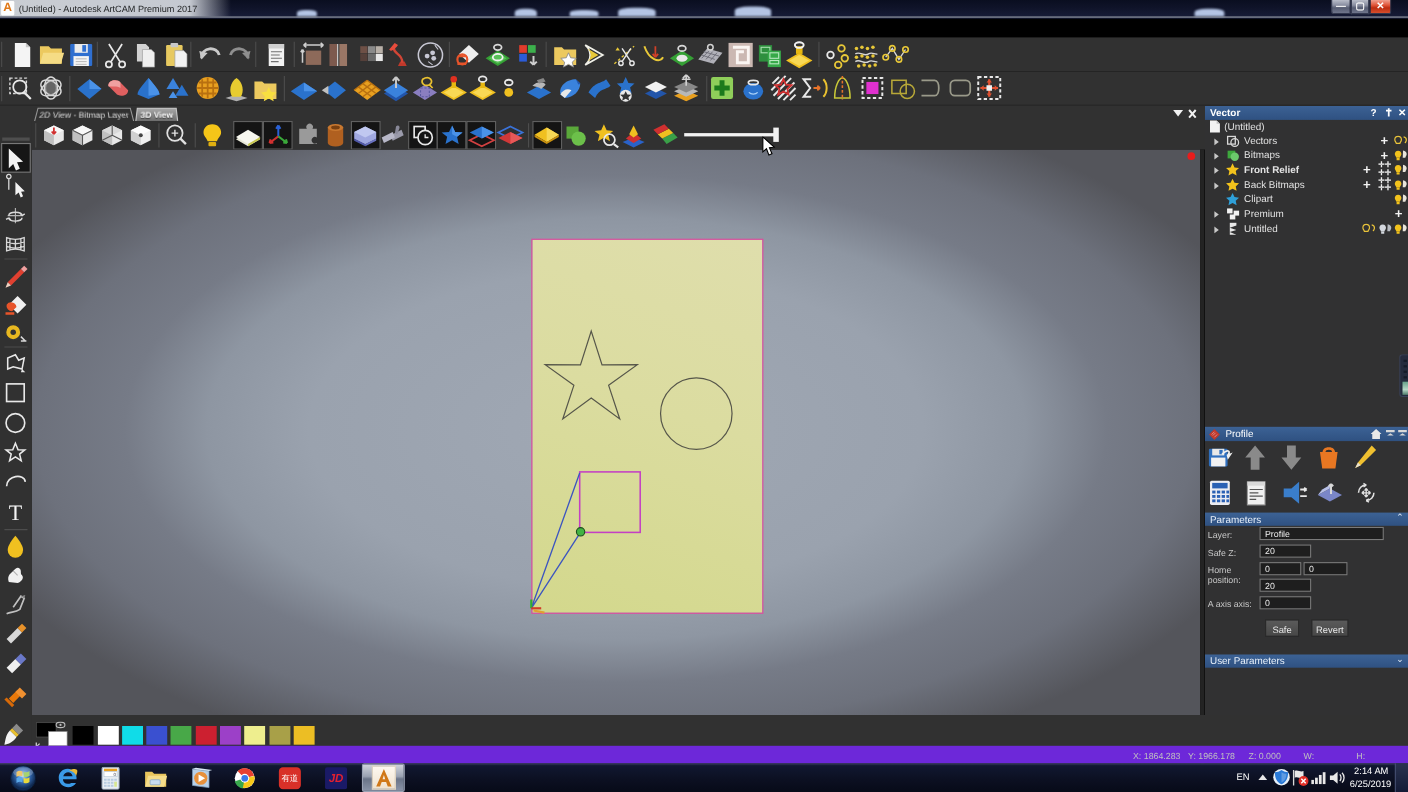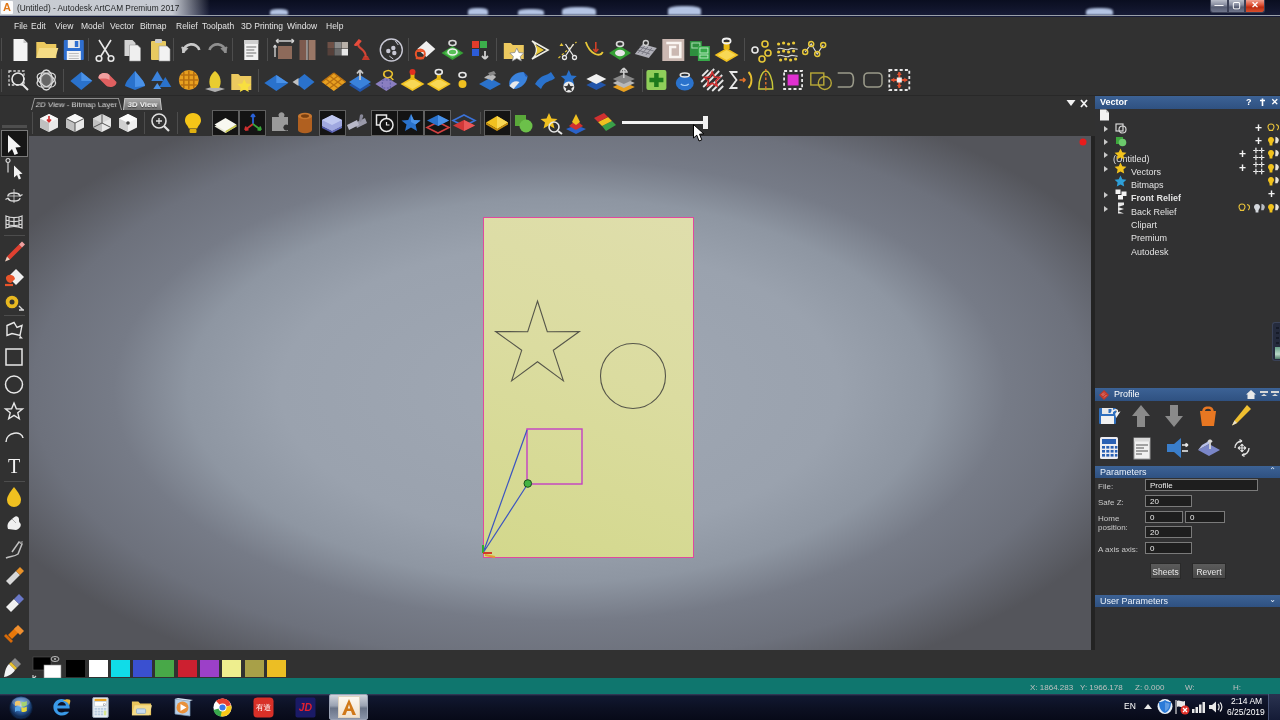--- a/index.html
+++ b/index.html
@@ -62,36 +62,36 @@
 
 #project { left:1095px; top:96px; width:185px; height:292px; background:#313132; }
 #project-hdr { left:0; top:0; width:185px; height:13px;
   background:linear-gradient(180deg,#3c6295,#2f5181); color:#fff; font-size:9px; font-weight:bold; }
 #profile { left:1095px; top:388px; width:185px; height:290px; background:#313132; }
 #profile-hdr { left:0; top:0; width:185px; height:13px; background:linear-gradient(180deg,#3c6295,#2f5181); color:#fff; font-size:9px; }
 .bluebar { position:absolute; left:0; width:185px; height:12px;
   background:linear-gradient(180deg,#3c6295,#2f5181); color:#e8f0fa; font-size:9px; }
 .bluebar b { position:absolute; left:5px; top:1px; font-weight:normal; }
 .treerow { position:absolute; left:0; width:185px; height:13px; color:#e2e2e2; font-size:9px; }
-.treerow .lbl { position:absolute; top:1px;margin-top:44px; }
+.treerow .lbl { position:absolute; top:1px; }
 .trarrow { position:absolute; width:0; height:0; border-left:4px solid #c8c8c8; border-top:3px solid transparent; border-bottom:3px solid transparent; top:4px; }
 .plus { position:absolute; color:#f2f2f2; font-size:12px; font-weight:bold; top:-1px; }
 .plus4 { position:absolute; color:#f2f2f2; font-size:7px; font-weight:bold; top:-1px; line-height:7px; letter-spacing:0px;}
 .formlbl { position:absolute; color:#c8c8c8; font-size:8px; }
 .finput { position:absolute; background:#1e1e1e; border:1px solid #7a7a7a; color:#ececec; font-size:8px; padding:1px 0 0 4px; height:12px; font-family:"Liberation Sans",sans-serif;}
 .fbtn { position:absolute; background:linear-gradient(180deg,#5b5b5b,#474747); border:1px solid #2a2a2a; color:#e8e8e8; font-size:8.5px; text-align:center; height:16px; padding-top:3px;}
 #rightbase { left:1095px; top:96px; width:185px; height:582px; background:#313132; }
 
 
 #bottomstrip { left:29px; top:650px; width:1251px; height:44px; background:#313131; }
 #leftbottom { left:0; top:650px; width:29px; height:44px; background:#313131; }
 .swatch { position:absolute; top:10px; width:19px; height:17px; }
 
 
-#status { left:0; top:678px; width:1280px; height:16px; background:#0f766e; color:#c0c0c0; font-size:8px; }
+#status { left:0; top:678px; width:1280px; height:16px; background:#6d28d9; color:#c0c0c0; font-size:8px; }
 #status span { position:absolute; top:5px; }
 
 
 #taskbar { left:0; top:694px; width:1280px; height:26px;
   background:linear-gradient(180deg,#39415e 0%,#111831 8%,#0c1022 55%,#070a18 100%); }
 .tbicon { position:absolute; top:3px; width:21px; height:21px; }
 #tray { color:#fff; font-size:8.5px; }
 </style>
 </head>
 <body>
@@ -112,33 +112,20 @@
         <span>—</span>
       </div>
     <div id="btn-max" class="abs winbtn">
         <span>▢</span>
       </div>
     <div id="btn-close" class="abs winbtn">
         <span>✕</span>
       </div>
   </div>
 
-  <div id="menubar" class="abs">
-    <span style="left:14px">File</span>
-      <span style="left:31px">Edit</span>
-      <span style="left:55px">View</span>
-    <span style="left:81px">Model</span>
-      <span style="left:110px">Vector</span>
-      <span style="left:140px">Bitmap</span>
-    <span style="left:176px">Relief</span>
-      <span style="left:202px">Toolpath</span>
-      <span style="left:241px">3D Printing</span>
-    <span style="left:287px">Window</span>
-      <span style="left:326px">Help</span>
-  </div>
 
   <div id="tb1" class="abs">
    <svg width="1280" height="31" viewBox="0 0 1280 31">
     <g stroke="#4d4d4d" stroke-width="1">
           <path d="M1.5 4 V27 M88.5 4 V27 M173.5 4 V27 M232.5 4 V27 M267.5 4 V27 M408.5 4 V27 M496.5 4 V27 M744.5 4 V27"></path>
         </g>
 
     <g transform="translate(20.5,16)">
           <path d="M-7 -11 H3 L7 -7 V11 H-7 Z" fill="#f4f4f4"></path>
           <path d="M3 -11 V-7 H7 Z" fill="#c8c8c8"></path>
@@ -845,21 +832,21 @@
       <svg style="position:absolute;left:172px;top:1px" width="13" height="11" viewBox="0 0 13 11">
           <path d="M8.5 0.8 C10.6 1.1 11.8 2.6 11.8 4 C11.8 5.5 10.8 6 10.6 7.3 L8.2 7.3" fill="#e8e4da"></path>
           <path d="M4 1 C2 1 1 2.6 1 4 C1 5.6 2.2 6 2.4 7.4 L5.6 7.4 C5.8 6 7 5.6 7 4 C7 2.6 6 1 4 1 Z M2.6 7.6 L5.4 7.6 L5.4 9.6 L2.6 9.6 Z" fill="#f2c21c"></path>
         </svg>
     </div>
     <div class="treerow" style="top:65.5px">
       <div class="trarrow" style="left:9px"></div>
       <svg style="position:absolute;left:19px;top:0" width="13" height="12" viewBox="0 0 13 12">
           <path d="M6.5 0.5 L8.3 4.2 L12.4 4.7 L9.4 7.5 L10.2 11.5 L6.5 9.5 L2.8 11.5 L3.6 7.5 L0.6 4.7 L4.7 4.2 Z" fill="#f2c21c"></path>
         </svg>
-      <span class="lbl" style="left:36px">Back Relief</span>
+      <span class="lbl" style="left:36px">Back Bitmaps</span>
       <span class="plus" style="left:144px">+</span>
       <span class="plus4" style="left:158px">✛✛<br>✛✛</span>
       <svg style="position:absolute;left:172px;top:1px" width="13" height="11" viewBox="0 0 13 11">
           <path d="M8.5 0.8 C10.6 1.1 11.8 2.6 11.8 4 C11.8 5.5 10.8 6 10.6 7.3 L8.2 7.3" fill="#e8e4da"></path>
           <path d="M4 1 C2 1 1 2.6 1 4 C1 5.6 2.2 6 2.4 7.4 L5.6 7.4 C5.8 6 7 5.6 7 4 C7 2.6 6 1 4 1 Z M2.6 7.6 L5.4 7.6 L5.4 9.6 L2.6 9.6 Z" fill="#f2c21c"></path>
         </svg>
     </div>
     <div class="treerow" style="top:78.5px">
       <svg style="position:absolute;left:19px;top:0" width="13" height="12" viewBox="0 0 13 12">
           <path d="M6.5 0.5 L8.3 4.2 L12.4 4.7 L9.4 7.5 L10.2 11.5 L6.5 9.5 L2.8 11.5 L3.6 7.5 L0.6 4.7 L4.7 4.2 Z" fill="#2e9fd8"></path>
@@ -878,21 +865,21 @@
           <rect x="3" y="6" width="5" height="4.5" fill="#f2f2f2"></rect>
         </svg>
       <span class="lbl" style="left:36px">Premium</span>
       <span class="plus" style="left:173px">+</span>
     </div>
     <div class="treerow" style="top:105.5px">
       <div class="trarrow" style="left:9px"></div>
       <svg style="position:absolute;left:21px;top:0" width="10" height="12" viewBox="0 0 10 12">
           <path d="M2 0.5 H8 L8 3 L2 5 L8 7 L2 9 L8 11.5 L2 11.5 Z" fill="#e8e8e8"></path>
         </svg>
-      <span class="lbl" style="left:36px">Autodesk</span>
+      <span class="lbl" style="left:36px">Untitled</span>
       <svg style="position:absolute;left:143px;top:1px" width="13" height="11" viewBox="0 0 13 11">
           <path d="M4 1 C2 1 1 2.6 1 4 C1 5.6 2.2 6 2.4 7.4 L5.6 7.4 C5.8 6 7 5.6 7 4 C7 2.6 6 1 4 1 Z" fill="none" stroke="#e8c23a" stroke-width="1.1"></path>
           <path d="M9 1.5 C10.5 1.8 11.5 3 11.5 4.2 C11.5 5.6 10.6 6 10.4 7.2" fill="none" stroke="#e8c23a" stroke-width="1.1"></path>
         </svg>
       <svg style="position:absolute;left:158px;top:1px" width="13" height="11" viewBox="0 0 13 11">
           <path d="M8.5 0.8 C10.6 1.1 11.8 2.6 11.8 4 C11.8 5.5 10.8 6 10.6 7.3 L8.2 7.3" fill="#b8bcc2"></path>
           <path d="M4 1 C2 1 1 2.6 1 4 C1 5.6 2.2 6 2.4 7.4 L5.6 7.4 C5.8 6 7 5.6 7 4 C7 2.6 6 1 4 1 Z M2.6 7.6 L5.4 7.6 L5.4 9.6 L2.6 9.6 Z" fill="#d4d8de"></path>
         </svg>
       <svg style="position:absolute;left:172px;top:1px" width="13" height="11" viewBox="0 0 13 11">
           <path d="M8.5 0.8 C10.6 1.1 11.8 2.6 11.8 4 C11.8 5.5 10.8 6 10.6 7.3 L8.2 7.3" fill="#e8e4da"></path>
@@ -978,31 +965,31 @@
         <path d="M5 12 C5 8 8 5 12 5 M19 12 C19 16 16 19 12 19"></path>
         <path d="M12 5 l-2.5 -1.5 M12 5 l-2.5 1.5 M12 19 l2.5 -1.5 M12 19 l2.5 1.5"></path>
       </g>
       <path d="M12 8 L12 16 M8 12 L16 12 M12 8 l-1.5 2 M12 8 l1.5 2 M12 16 l-1.5 -2 M12 16 l1.5 -2 M8 12 l2 -1.5 M8 12 l2 1.5 M16 12 l-2 -1.5 M16 12 l-2 1.5" stroke="#e0e0e0" stroke-width="1.2" fill="none"></path>
     </svg>
 
     <div class="bluebar" style="top:78px">
         <b>Parameters</b>
         <span style="position:absolute;right:4px;top:0px;font-size:8px">⌃</span>
       </div>
-    <div class="formlbl" style="left:3px;top:94px">File:</div>
+    <div class="formlbl" style="left:3px;top:94px">Layer:</div>
     <div class="finput" style="left:50px;top:91px;width:113px">Profile</div>
     <div class="formlbl" style="left:3px;top:110px">Safe Z:</div>
     <div class="finput" style="left:50px;top:107px;width:47px">20</div>
     <div class="formlbl" style="left:3px;top:126px">Home<br>position:</div>
     <div class="finput" style="left:50px;top:123px;width:38px">0</div>
     <div class="finput" style="left:90px;top:123px;width:40px">0</div>
     <div class="finput" style="left:50px;top:138px;width:47px">20</div>
     <div class="formlbl" style="left:3px;top:157px">A axis axis:</div>
     <div class="finput" style="left:50px;top:154px;width:47px">0</div>
-    <div class="fbtn" style="left:55px;top:175px;width:31px">Sheets</div>
+    <div class="fbtn" style="left:55px;top:175px;width:31px">Safe</div>
     <div class="fbtn" style="left:97px;top:175px;width:34px">Revert</div>
 
     <div class="bluebar" style="top:207px">
         <b>User Parameters</b>
         <span style="position:absolute;right:4px;top:0px;font-size:8px">⌄</span>
       </div>
   </div>
 
   <div id="leftbottom" class="abs">
     <svg width="29" height="44" viewBox="0 0 29 44">

